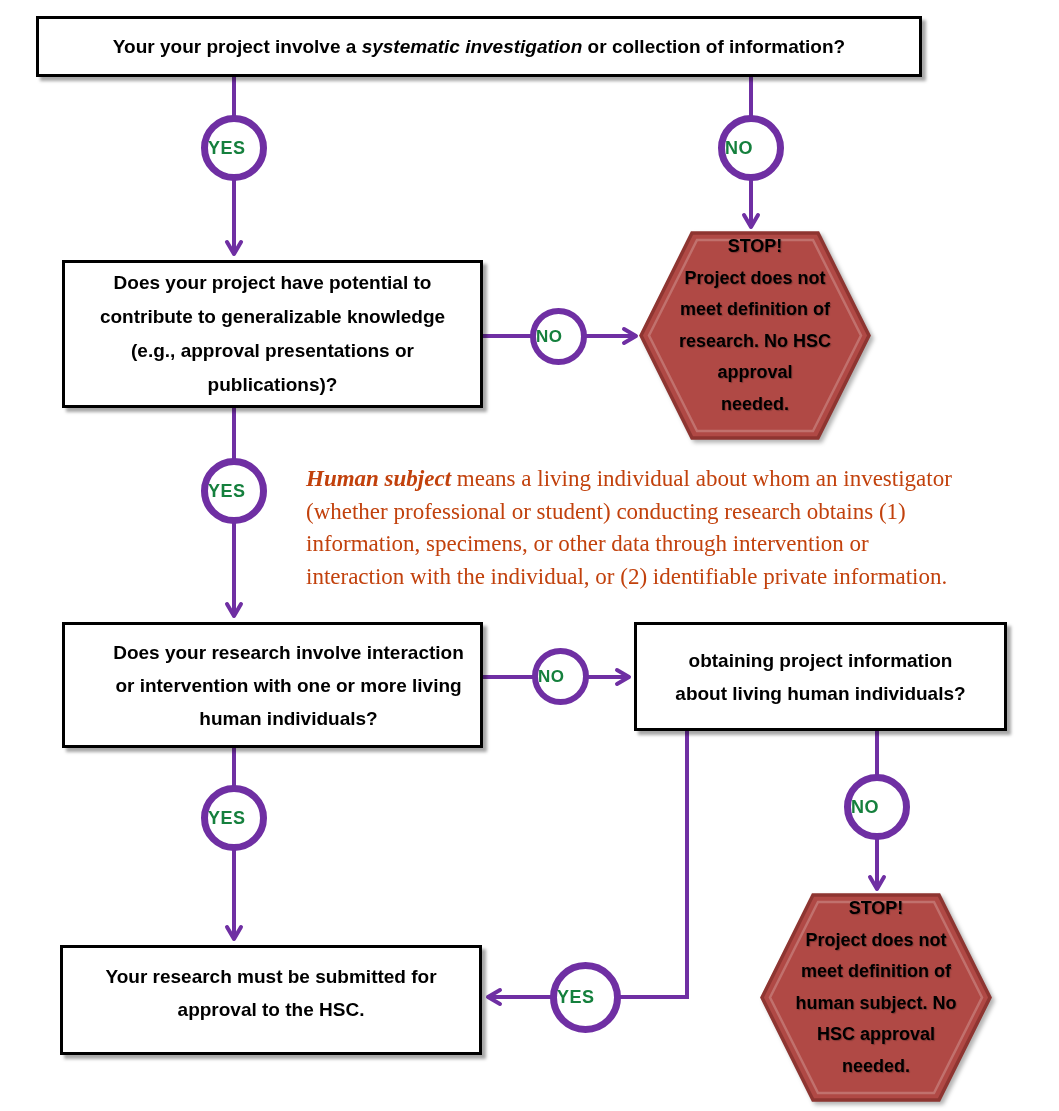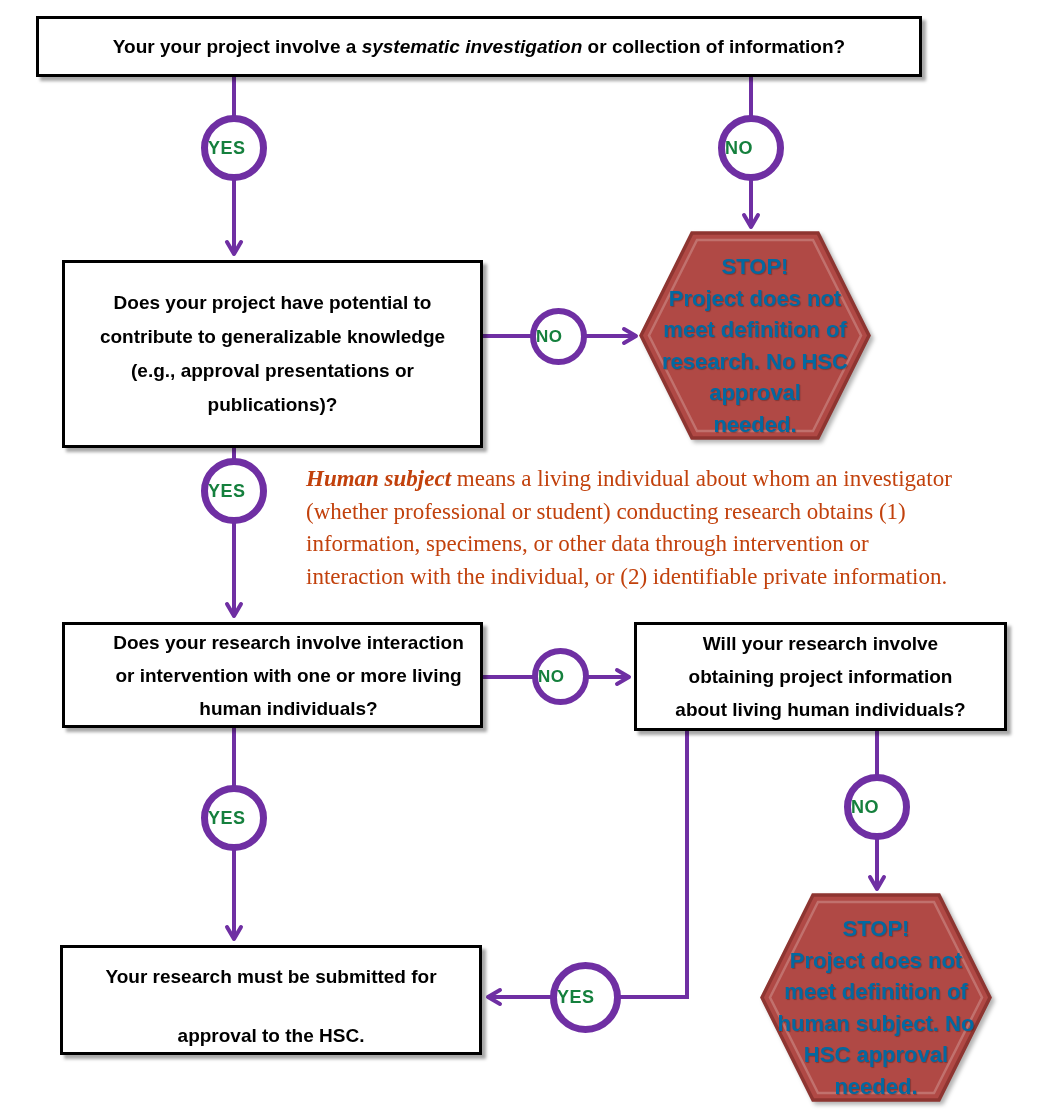--- a/index.html
+++ b/index.html
@@ -11,47 +11,47 @@
   .qbox {
     position:absolute; box-sizing:border-box; background:#ffffff;
     border:3px solid #000000; box-shadow:4px 4px 3px rgba(0,0,0,0.35);
     display:flex; flex-direction:column; align-items:center; justify-content:center;
     text-align:center; font-weight:bold; color:#000000;
   }
   .qbox .line { display:block; font-size:19px; line-height:34px; white-space:nowrap; }
   #box-q1 { left:36px; top:16px; width:886px; height:61px; }
   #box-q1 .line { font-size:19px; }
   #box-q1 em { font-style:italic;margin-top:32px; }
-  #box-q2 { left:62px; top:260px; width:421px; height:188px; }
-  #box-q3 { left:62px; top:622px; width:421px; height:106px;padding-left:32px; }
+  #box-q2 { left:62px; top:260px; width:421px; height:148px; }
+  #box-q3 { left:62px; top:622px; width:421px; height:126px;padding-left:32px; }
   #box-q3 .line, #box-q4 .line { line-height:33px; }
   #box-q4 { left:634px; top:622px; width:373px; height:109px; }
-  #box-approval { left:60px; top:945px; width:422px; height:110px; justify-content:space-between; padding-top:12px;gap:8px; }
+  #box-approval { left:60px; top:945px; width:422px; height:110px; justify-content:flex-start; padding-top:12px; }
   #box-approval .line { line-height:33px; }
 
   
   .circle {
     position:absolute; box-sizing:border-box; background:#ffffff; border-radius:50%;
     display:flex; align-items:center; justify-content:flex-start;
     font-weight:bold; color:#15803d; letter-spacing:0.5px;
   }
   .c-lg { width:66px; height:66px; border:7px solid #6F2FA3; font-size:18px; }
   .c-sm { width:57px; height:57px; border:6px solid #6F2FA3; font-size:17px; }
   .c-xl { width:71px; height:71px; border:7px solid #6F2FA3; font-size:18px; }
 
   
   .stop-hex { position:absolute; width:232px; height:209px; }
   .stop-hex svg { position:absolute; left:0; top:0; }
   .hex-poly { fill:#B04945; stroke:#8E3531; stroke-width:3.5; }
   .hex-bevel { fill:none; stroke:rgba(255,255,255,0.22); stroke-width:2.5; }
   .hex-svg { filter:drop-shadow(3px 3px 2px rgba(0,0,0,0.30)); }
   .hex-text {
     position:absolute; left:0; top:0; width:100%; height:100%;
-    display:flex; flex-direction:column; align-items:center; justify-content:flex-end;
-    color:#0369a1; font-weight:bold; font-size:22px; text-align:center;
+    display:flex; flex-direction:column; align-items:center; justify-content:flex-start;
+    color:#000000; font-weight:bold; font-size:18px; text-align:center;
   }
   .hex-text .line { line-height:31.5px; white-space:nowrap; text-shadow:1px 1px 1px rgba(0,0,0,0.25); }
   #hex-stop-research { left:639px; top:231px; }
   #hex-stop-human { left:760px; top:893px; }
 
   
   .definition {
     position:absolute; left:290px; top:463px; width:730px;
     font-family:"Liberation Serif", serif; font-size:23px; line-height:32.5px; color:#c2410c;
     text-align:left;
@@ -126,21 +126,20 @@
     <span class="line">publications)?</span>
   </div>
 
   <div class="qbox" id="box-q3">
     <span class="line">Does your research involve interaction</span>
     <span class="line">or intervention with one or more living</span>
     <span class="line">human individuals?</span>
   </div>
 
   <div class="qbox" id="box-q4">
-    <span class="line">Will your research involve</span>
     <span class="line">obtaining project information</span>
     <span class="line">about living human individuals?</span>
   </div>
 
   <div class="qbox" id="box-approval">
     <span class="line">Your research must be submitted for</span>
     <span class="line">approval to the HSC.</span>
   </div>
 
   <div class="definition">

